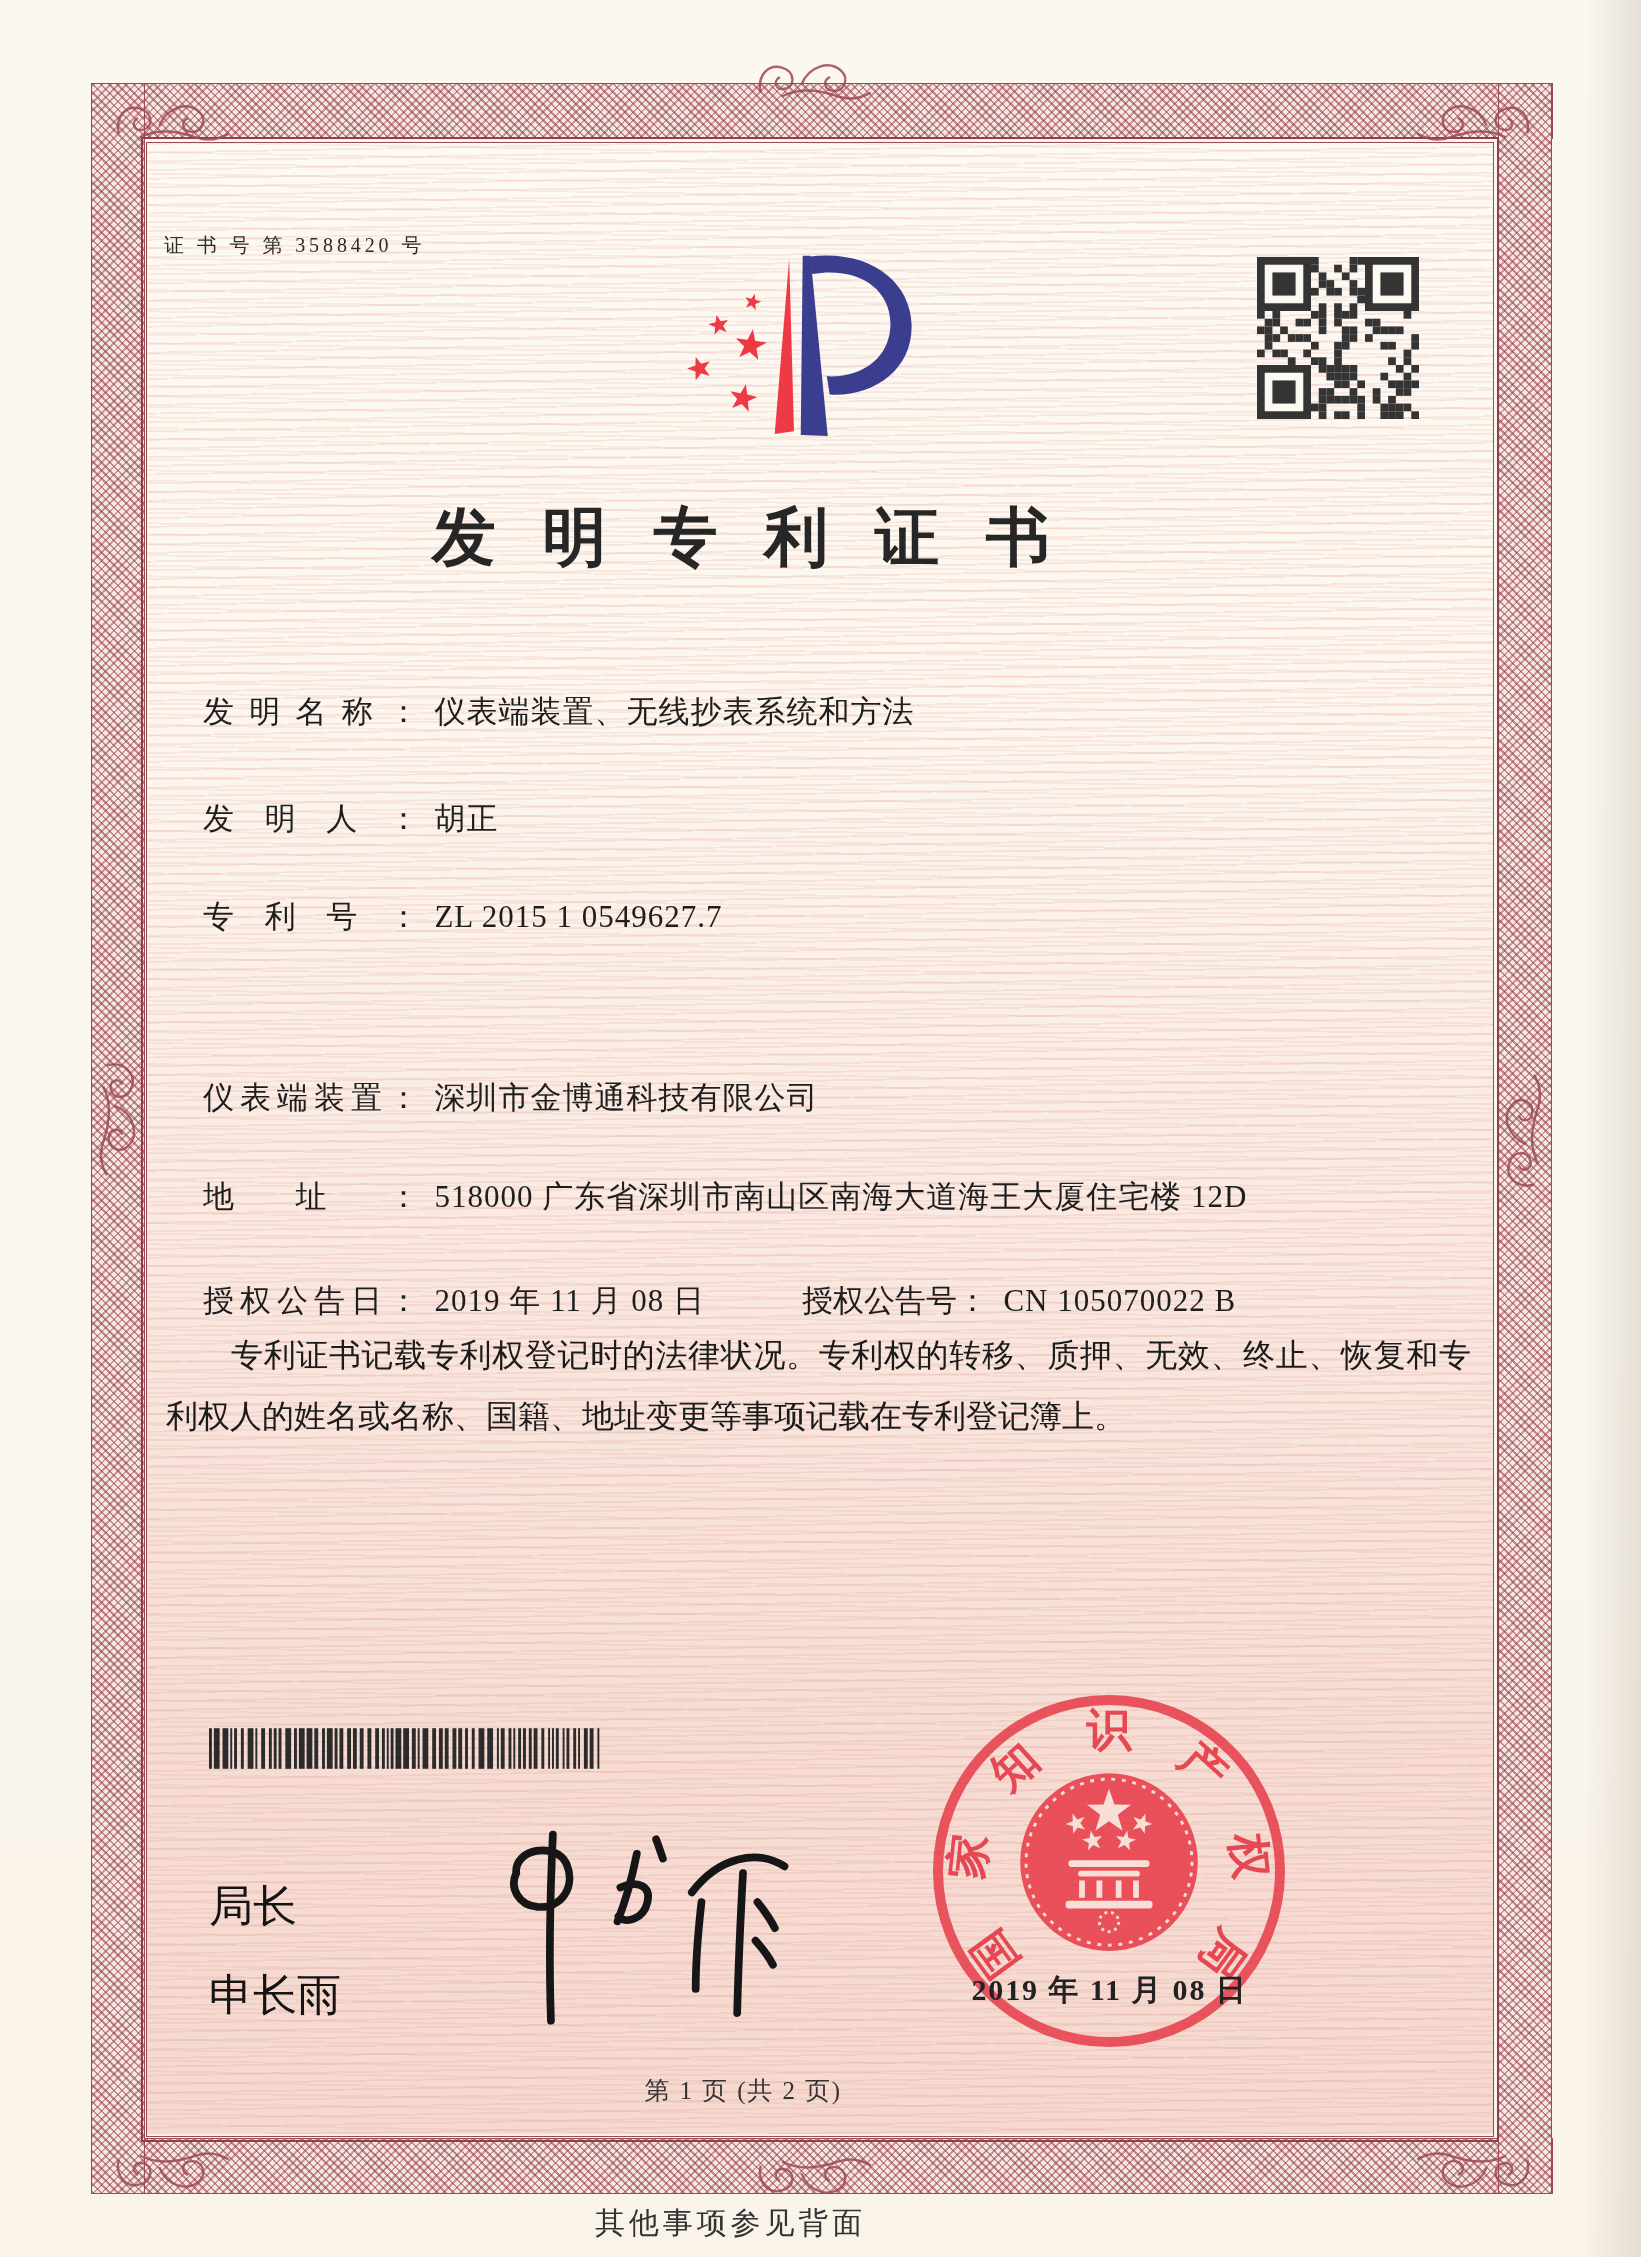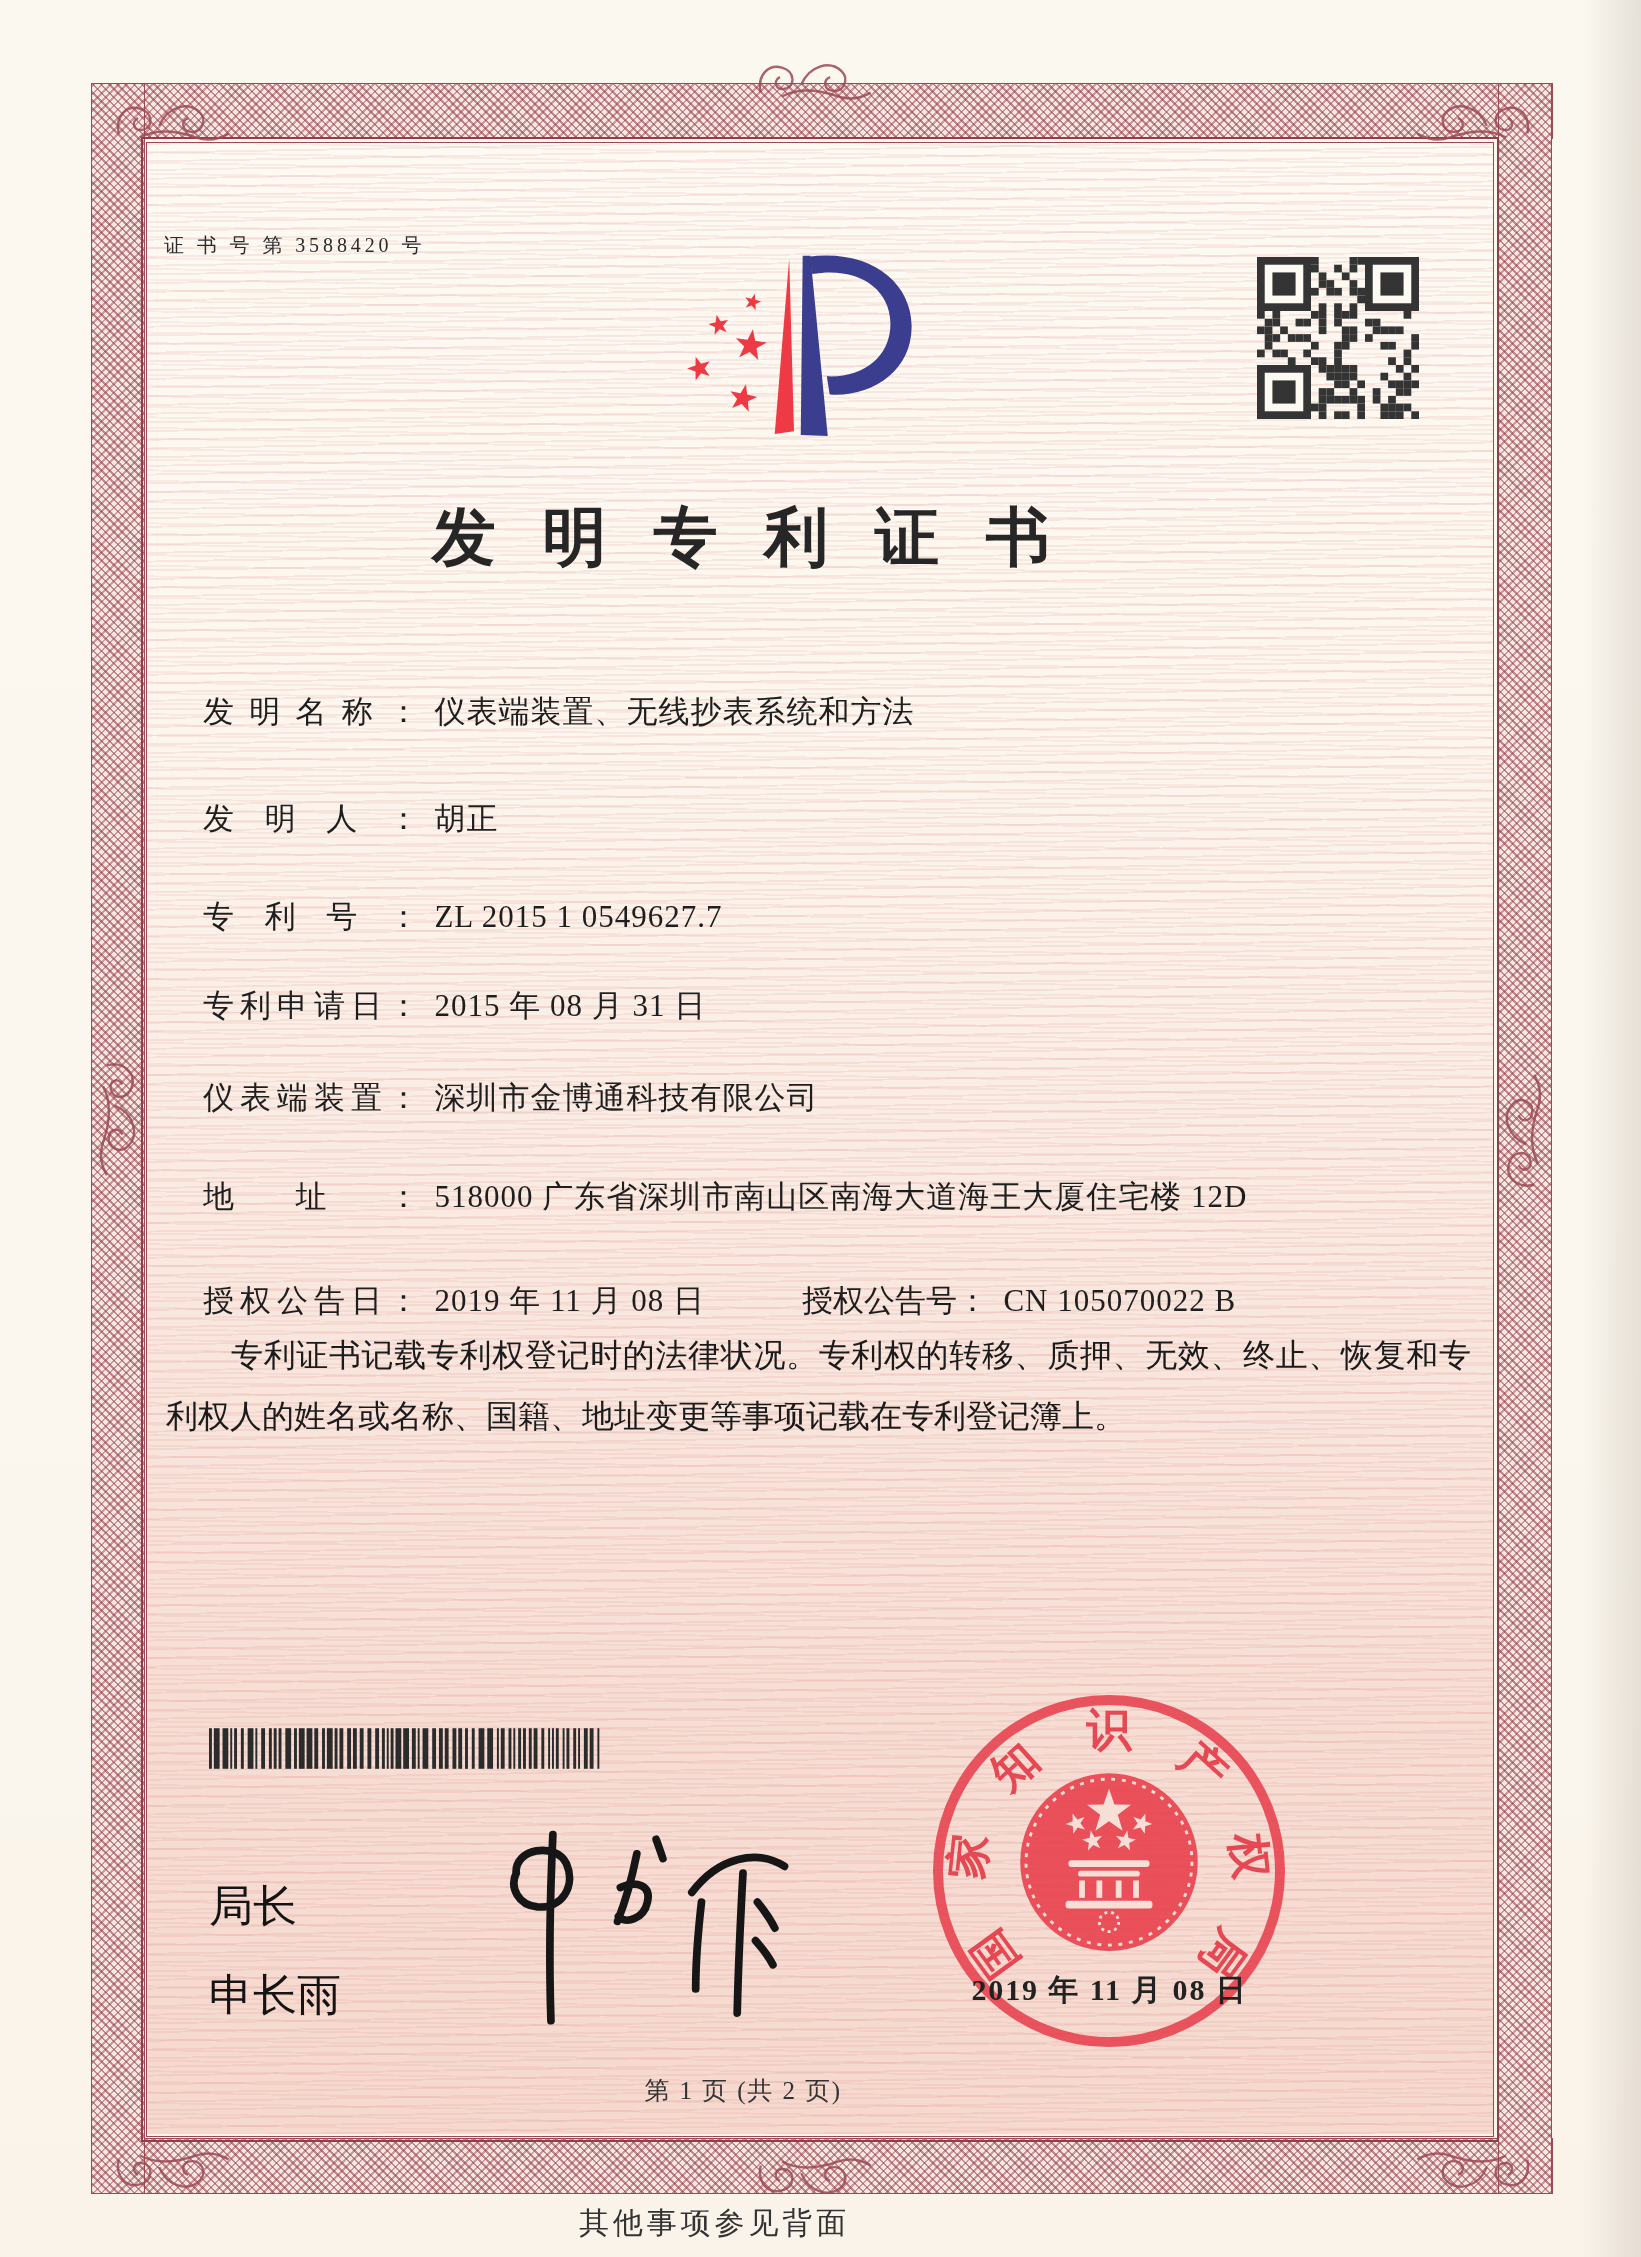--- a/index.html
+++ b/index.html
@@ -50,21 +50,21 @@
   .seal{position:absolute;left:933px;top:1695px;width:332px;height:332px;border-radius:50%;
         border:10.6px solid rgba(230,64,76,.88);z-index:3;}
   .seal-char{position:absolute;left:50%;top:50%;font-size:45px;font-weight:700;color:rgba(228,60,72,.92);
         font-family:"Liberation Serif","DejaVu Serif",serif;}
   .emblem{position:absolute;left:50%;top:50%;transform:translate(-50%,-52%);}
   .seal-date{position:absolute;left:933px;width:353px;top:1970px;text-align:center;
         font-size:30px;font-weight:600;color:#222;letter-spacing:1.9px;z-index:5;}
   .page-num{position:absolute;left:19.3px;width:1448px;top:2074px;text-align:center;
         font-size:25px;letter-spacing:1.9px;color:#333;z-index:3;}
   .back-note{position:absolute;left:0;width:1429px;top:2203px;text-align:center;
-        font-size:30px;letter-spacing:3.9px;color:#333;z-index:3;}
+        font-size:30px;letter-spacing:3.9px;color:#333;z-index:3;padding-left:16px;}
 </style>
 </head>
 <body>
 
 <div class="page">
 
   <div class="lace lace-top"></div>
   <div class="lace lace-bottom"></div>
   <div class="lace lace-left"></div>
   <div class="lace lace-right"></div>
@@ -260,23 +260,20 @@
 
   <div class="field f1">
     <span class="label">发明名称：</span><span class="value">仪表端装置、无线抄表系统和方法</span>
   </div>
   <div class="field f2">
     <span class="label">发明人：</span><span class="value">胡正</span>
   </div>
   <div class="field f3">
     <span class="label">专利号：</span><span class="value">ZL 2015 1 0549627.7</span>
   </div>
-  <div class="field f4">
-    <span class="label">专利申请日：</span><span class="value">2015 年 08 月 31 日</span>
-  </div>
   <div class="field f5">
     <span class="label">仪表端装置：</span><span class="value">深圳市金博通科技有限公司</span>
   </div>
   <div class="field f6">
     <span class="label">地址：</span><span class="value">518000 广东省深圳市南山区南海大道海王大厦住宅楼 12D</span>
   </div>
   <div class="field f7">
     <span class="label">授权公告日：</span><span class="value">2019 年 11 月 08 日</span>
     <span class="g2">
       <span class="label">授权公告号：</span><span class="value">CN 105070022 B</span>

